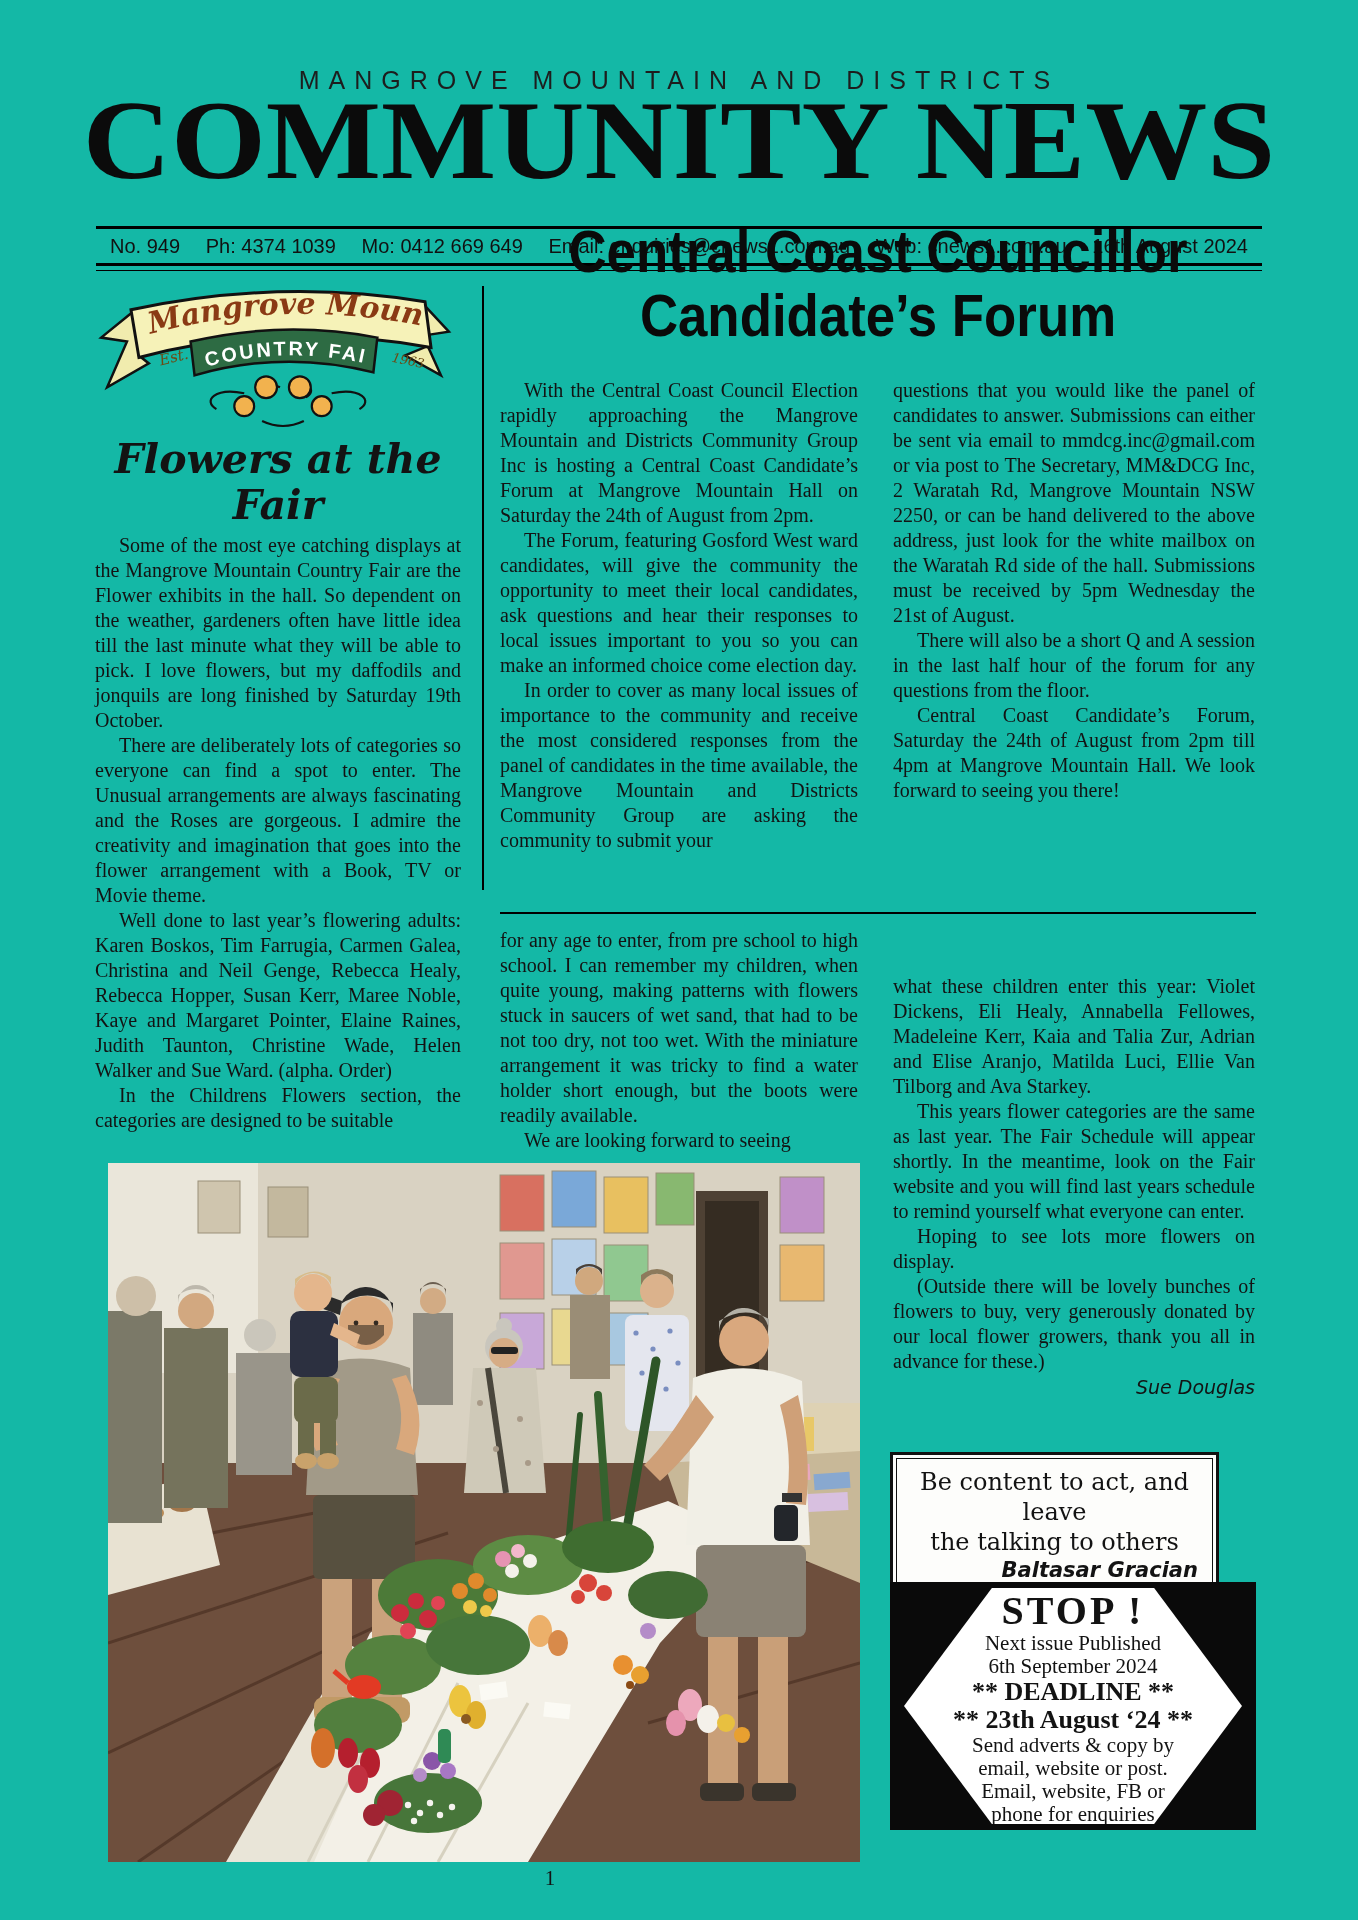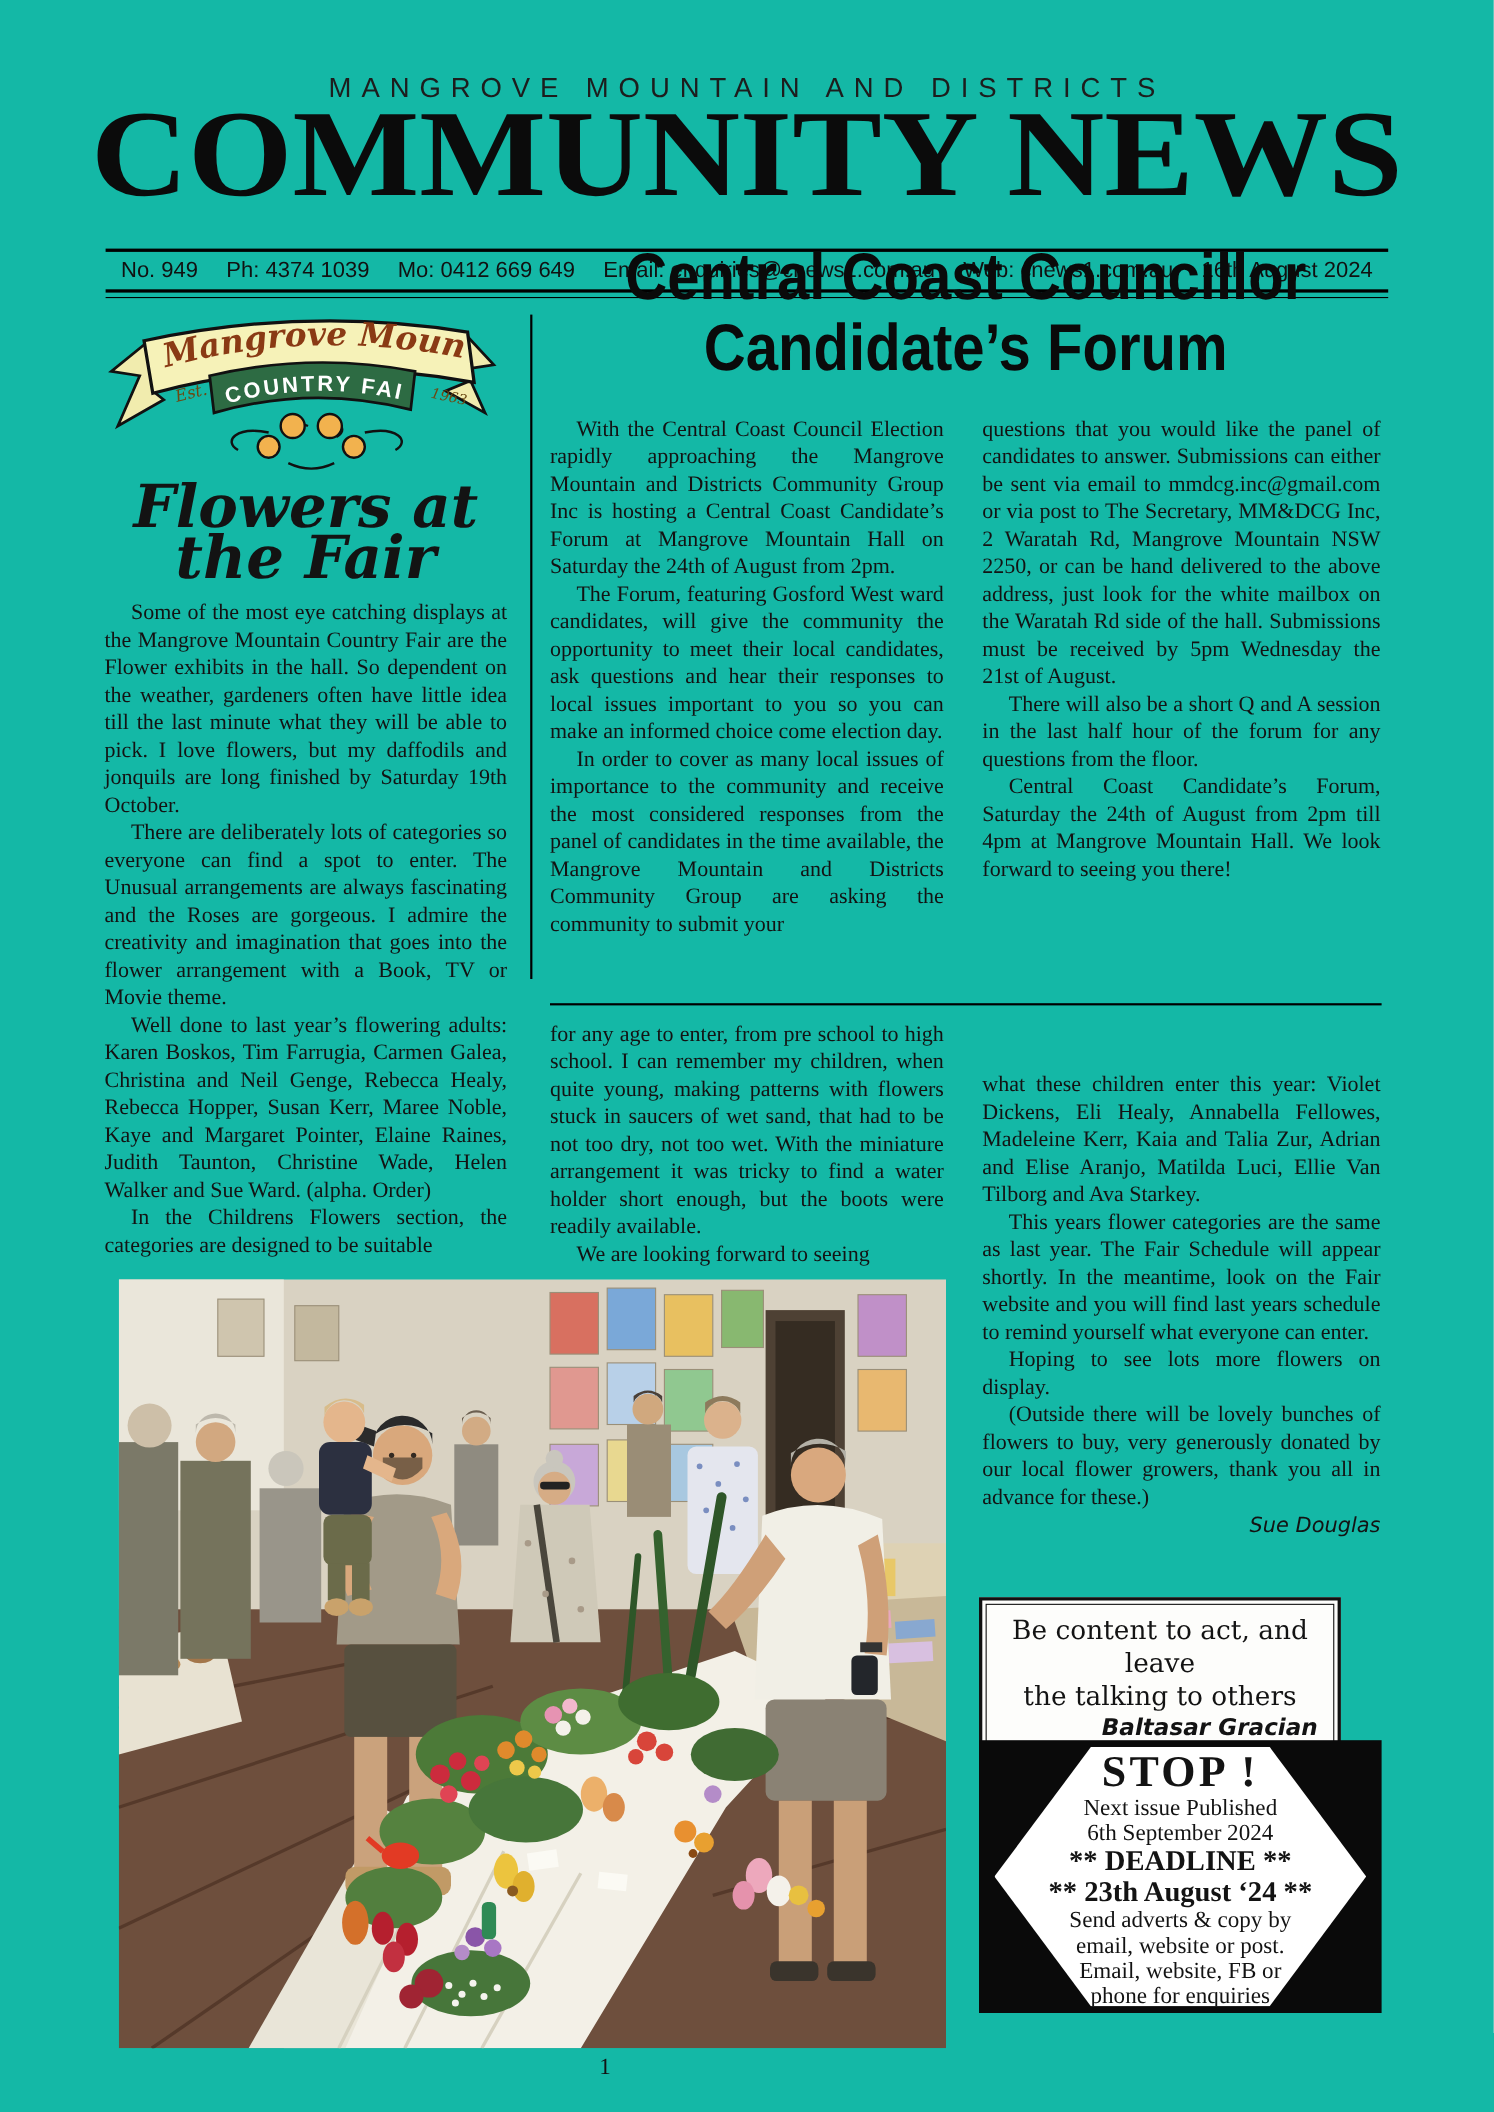--- a/index.html
+++ b/index.html
@@ -13,21 +13,21 @@
           font-size:112px;font-weight:bold;line-height:1.0;white-space:nowrap;
           transform:scaleX(1.09);transform-origin:center;letter-spacing:0px;color:#0b0b0b;}
   .rule{position:absolute;background:#000;}
   .infobar{position:absolute;top:231px;left:96px;width:1166px;height:30px;
           font-family:"Liberation Sans",sans-serif;font-size:20px;color:#111;
           display:flex;justify-content:space-between;align-items:center;padding:0 14px;box-sizing:border-box;}
 
   
   .col-left{position:absolute;left:95px;top:276px;width:366px;}
   .flowers-title{font-family:"DejaVu Serif",serif;font-style:italic;font-weight:bold;
-          font-size:54px;line-height:46px;text-align:center;margin:4px 0 16px 0;}
+          font-size:41px;line-height:46px;text-align:center;margin:4px 0 5px 0;}
   .body-p{margin:0;text-align:justify;text-indent:24px;font-size:20px;line-height:25px;}
   .noind{text-indent:0;}
   .vrule{position:absolute;left:482px;top:286px;width:2px;height:604px;background:#000;}
   .forum-head{position:absolute;left:498px;top:220px;width:760px;text-align:center;
           font-family:"Liberation Sans",sans-serif;font-weight:bold;font-size:60px;line-height:64px;
           transform:scaleX(0.88);transform-origin:center;color:#0a0a0a;}
   .forum-col1{position:absolute;left:500px;top:378px;width:358px;}
   .forum-col2{position:absolute;left:893px;top:378px;width:362px;}
   .sig{font-family:"DejaVu Sans",sans-serif;font-style:italic;font-size:19px;line-height:23px;text-align:right;}
   .hrule{position:absolute;left:500px;top:912px;width:756px;height:2px;background:#000;}

